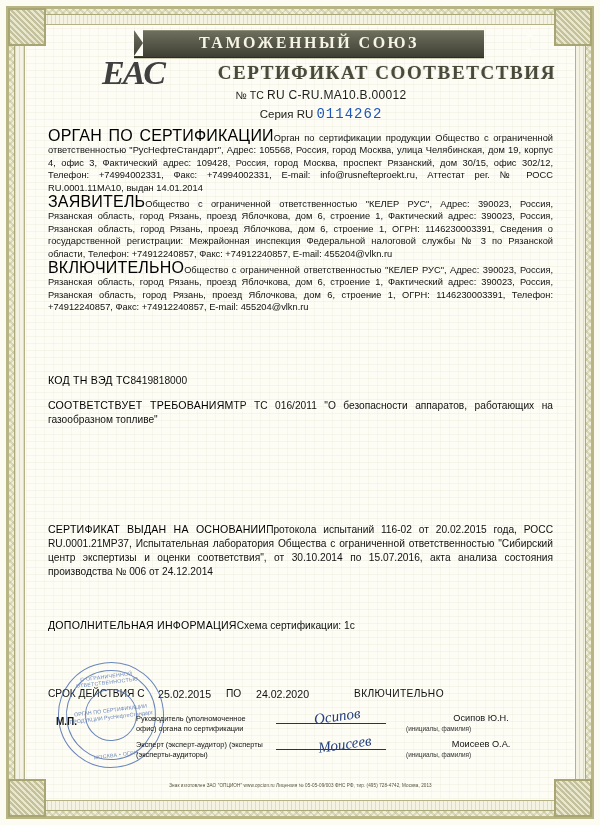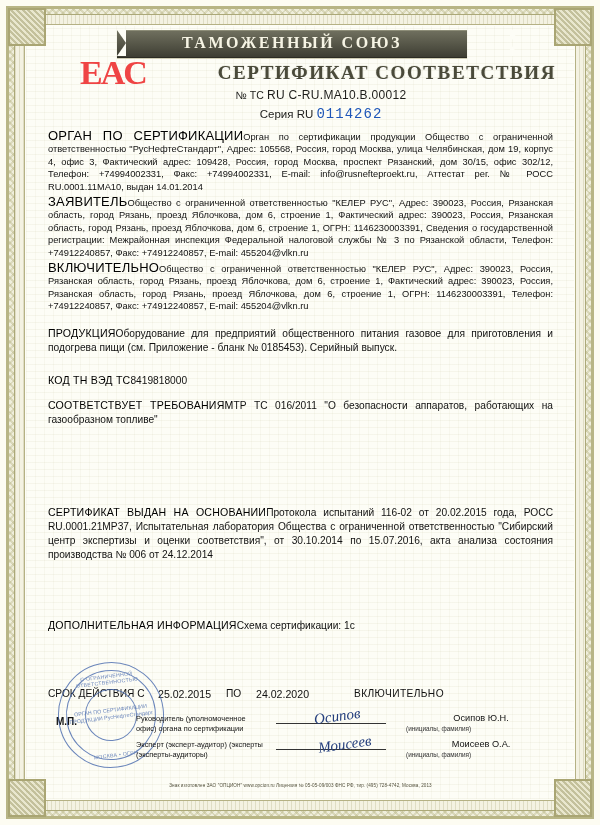--- a/index.html
+++ b/index.html
@@ -68,21 +68,21 @@
   
   .content {
     position: absolute;
     left: 26px; top: 26px;
     width: 548px;
     height: 773px;
   }
 
   .banner-wrap {
     position: absolute;
-    left: 91px; top: 4px;
+    left: 108px; top: 4px;
     width: 402px;
     height: 30px;
   }
   .banner {
     position: absolute;
     left: 0; top: 0;
     width: 350px; height: 26px;
     background: linear-gradient(#6f6f5e, #3e3e33);
     border-top: 1px solid #8d8d78;
     border-bottom: 1px solid #2c2c24;
@@ -119,26 +119,27 @@
     font-family: "Liberation Serif", serif;
     font-weight: bold;
     font-size: 19px;
     letter-spacing: 1.6px;
     color: #4a4a3a;
     text-shadow: 0 1px 0 #ffffff, 0 0 1px #7a7a62;
   }
 
   .eac-logo {
     position: absolute;
-    left: 54px; top: 28px;
+    left: 76px; top: 28px;
     font-family: "Liberation Serif", serif;
     font-size: 34px;
     font-weight: bold;
     letter-spacing: -2px;
-    color: #ef4444;
+    color: #404040;
+    font-style: italic;
   }
 
   .num-line {
     position: absolute;
     left: 60px; top: 62px;
     width: 470px;
     text-align: center;
     font-size: 11.5px;
     color: #1d1d1a;
   }
@@ -167,40 +168,40 @@
   .block {
     position: absolute;
     left: 22px;
     width: 505px;
     font-size: 9.3px;
     line-height: 12.4px;
     color: #111;
     text-align: justify;
   }
   .block .hdr {
-    font-size: 13px;
+    font-size: 16px;
     font-weight: normal;
     letter-spacing: 0.2px;
     color: #000;
   }
   .block.big {
     font-size: 10.2px;
     line-height: 14px;
   }
   .block.big .hdr {
     font-size: 10.6px;
   }
 
   .b-organ  { top: 104px; }
   .b-appl   { top: 170px; }
   .b-manuf  { top: 236px; }
   .b-prod   { top: 300px; }
   .b-tnved  { top: 347px; }
   .b-conf   { top: 372px; }
-  .b-basis  { top: 479px; }
+  .b-basis  { top: 496px; }
   .b-extra  { top: 592px; }
 
   .valid-row {
     position: absolute;
     left: 22px; top: 662px;
     width: 505px;
     font-size: 10.2px;
     color: #111;
   }
   .valid-row .seg { position: absolute; top: 0; }
@@ -360,23 +361,20 @@
     </div>
 
     <div class="block b-appl">
       <span class="hdr">ЗАЯВИТЕЛЬ</span><span>Общество с ограниченной ответственностью "КЕЛЕР РУС", Адрес: 390023, Россия, Рязанская область, город Рязань, проезд Яблочкова, дом 6, строение 1, Фактический адрес: 390023, Россия, Рязанская область, город Рязань, проезд Яблочкова, дом 6, строение 1, ОГРН: 1146230003391, Сведения о государственной регистрации: Межрайонная инспекция Федеральной налоговой службы № 3 по Рязанской области, Телефон: +74912240857, Факс: +74912240857, E-mail: 455204@vlkn.ru</span>
     </div>
 
     <div class="block b-manuf">
       <span class="hdr">ВКЛЮЧИТЕЛЬНО</span><span>Общество с ограниченной ответственностью "КЕЛЕР РУС", Адрес: 390023, Россия, Рязанская область, город Рязань, проезд Яблочкова, дом 6, строение 1, Фактический адрес: 390023, Россия, Рязанская область, город Рязань, проезд Яблочкова, дом 6, строение 1, ОГРН: 1146230003391, Телефон: +74912240857, Факс: +74912240857, E-mail: 455204@vlkn.ru</span>
     </div>
 
-    <div class="block big b-prod">
-      <span class="hdr">ПРОДУКЦИЯ</span><span>Оборудование для предприятий общественного питания газовое для приготовления и подогрева пищи (см. Приложение - бланк № 0185453). Серийный выпуск.</span>
-    </div>
 
     <div class="block big b-tnved">
       <span class="hdr">КОД ТН ВЭД ТС</span><span>8419818000</span>
     </div>
 
     <div class="block big b-conf">
       <span class="hdr">СООТВЕТСТВУЕТ ТРЕБОВАНИЯМ</span><span>ТР ТС 016/2011 "О безопасности аппаратов, работающих на газообразном топливе"</span>
     </div>
 
     <div class="block big b-basis">

